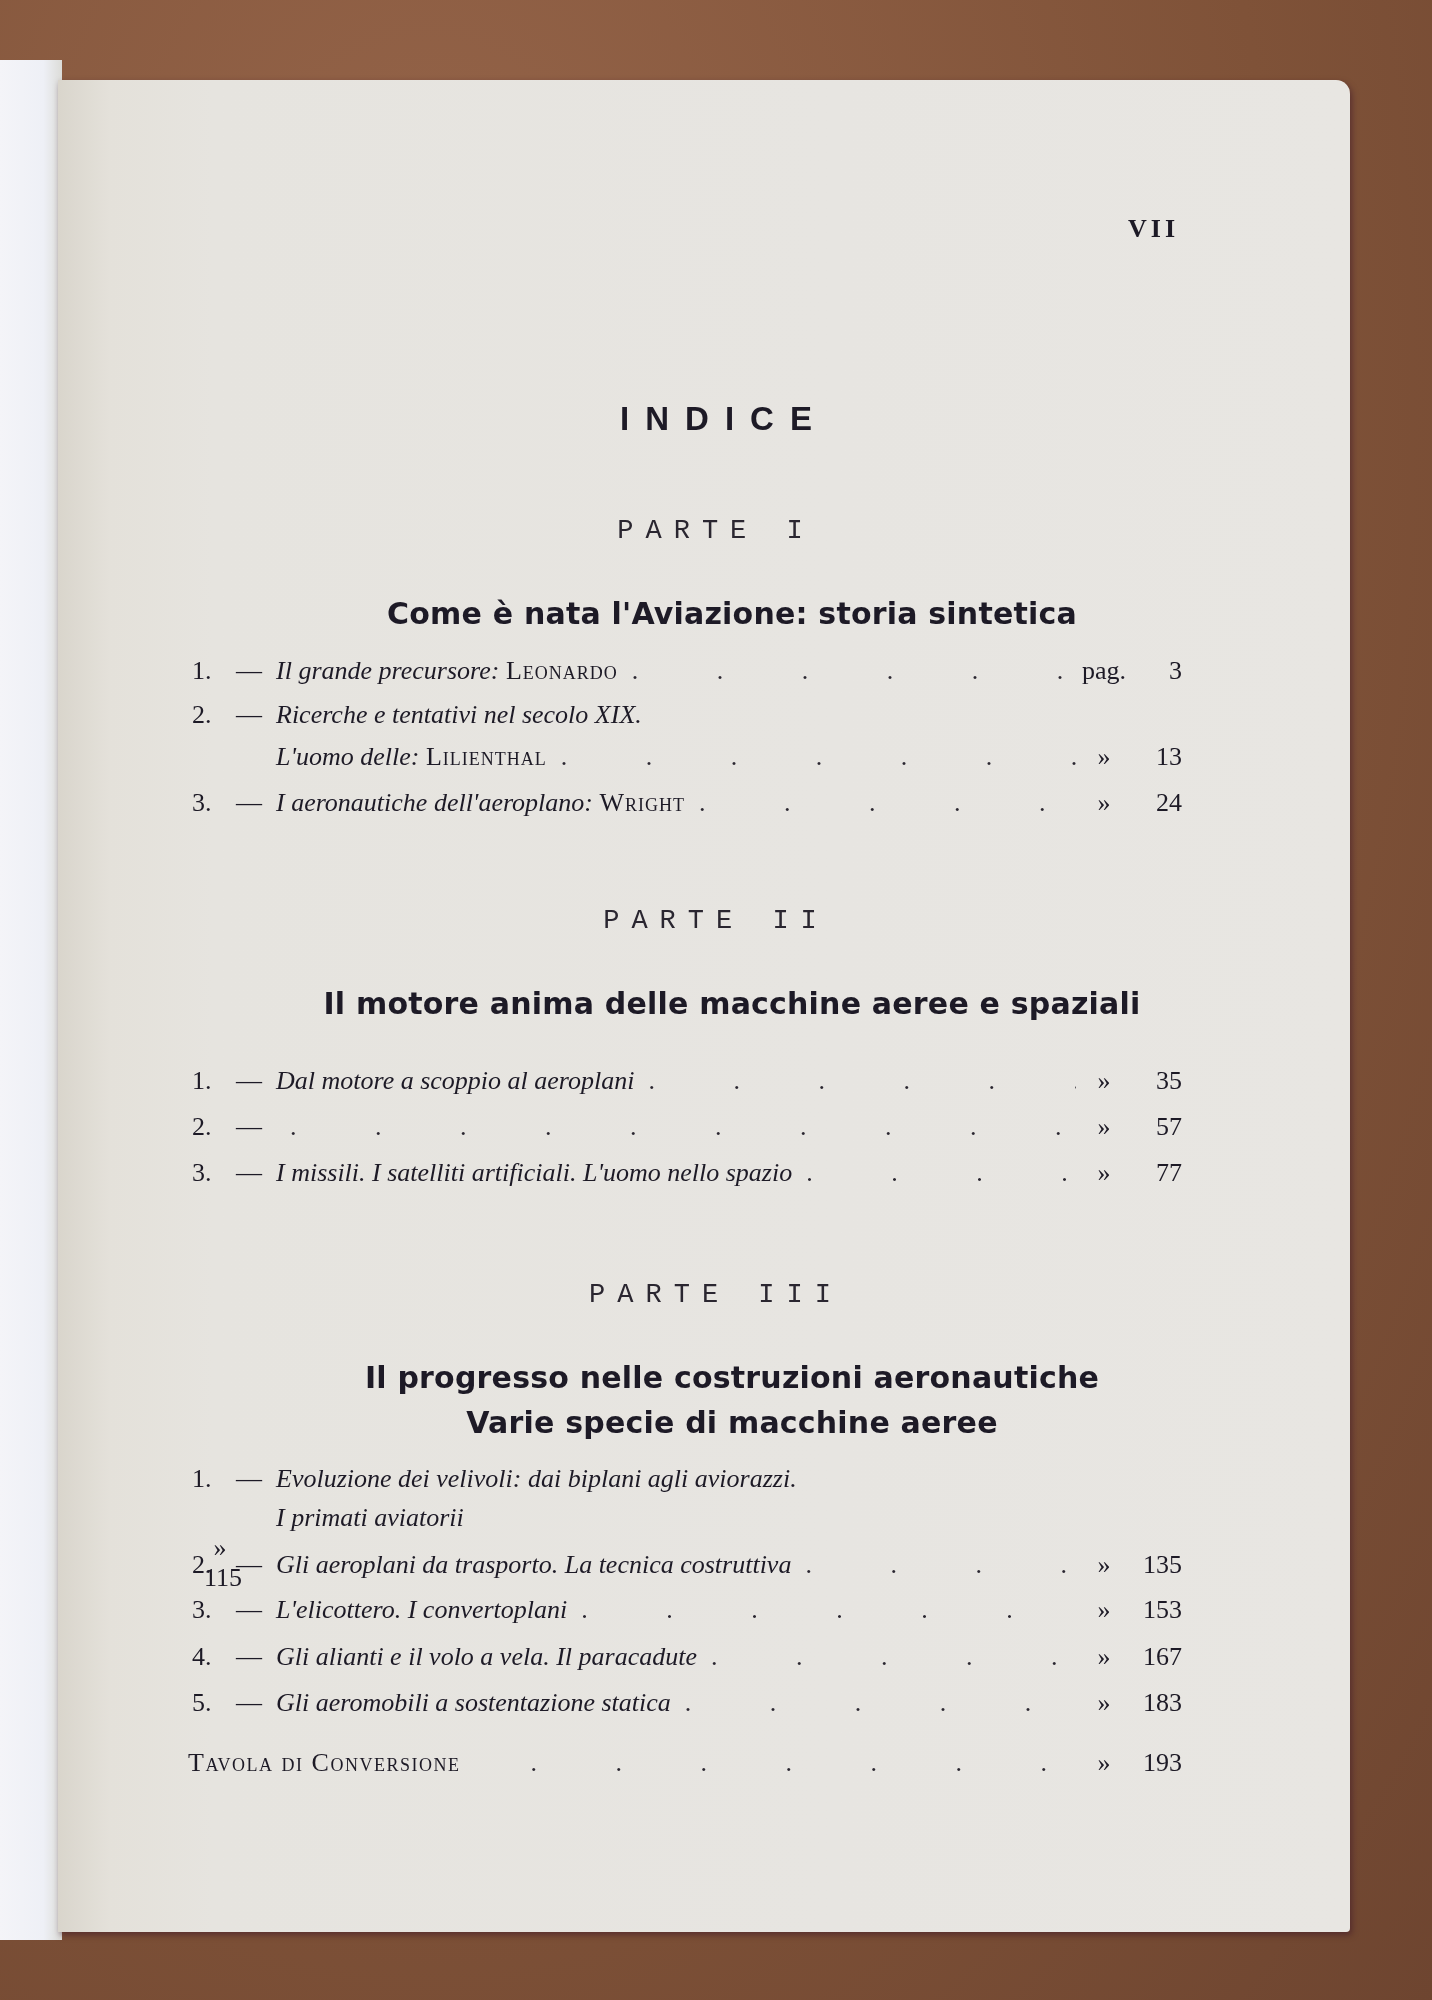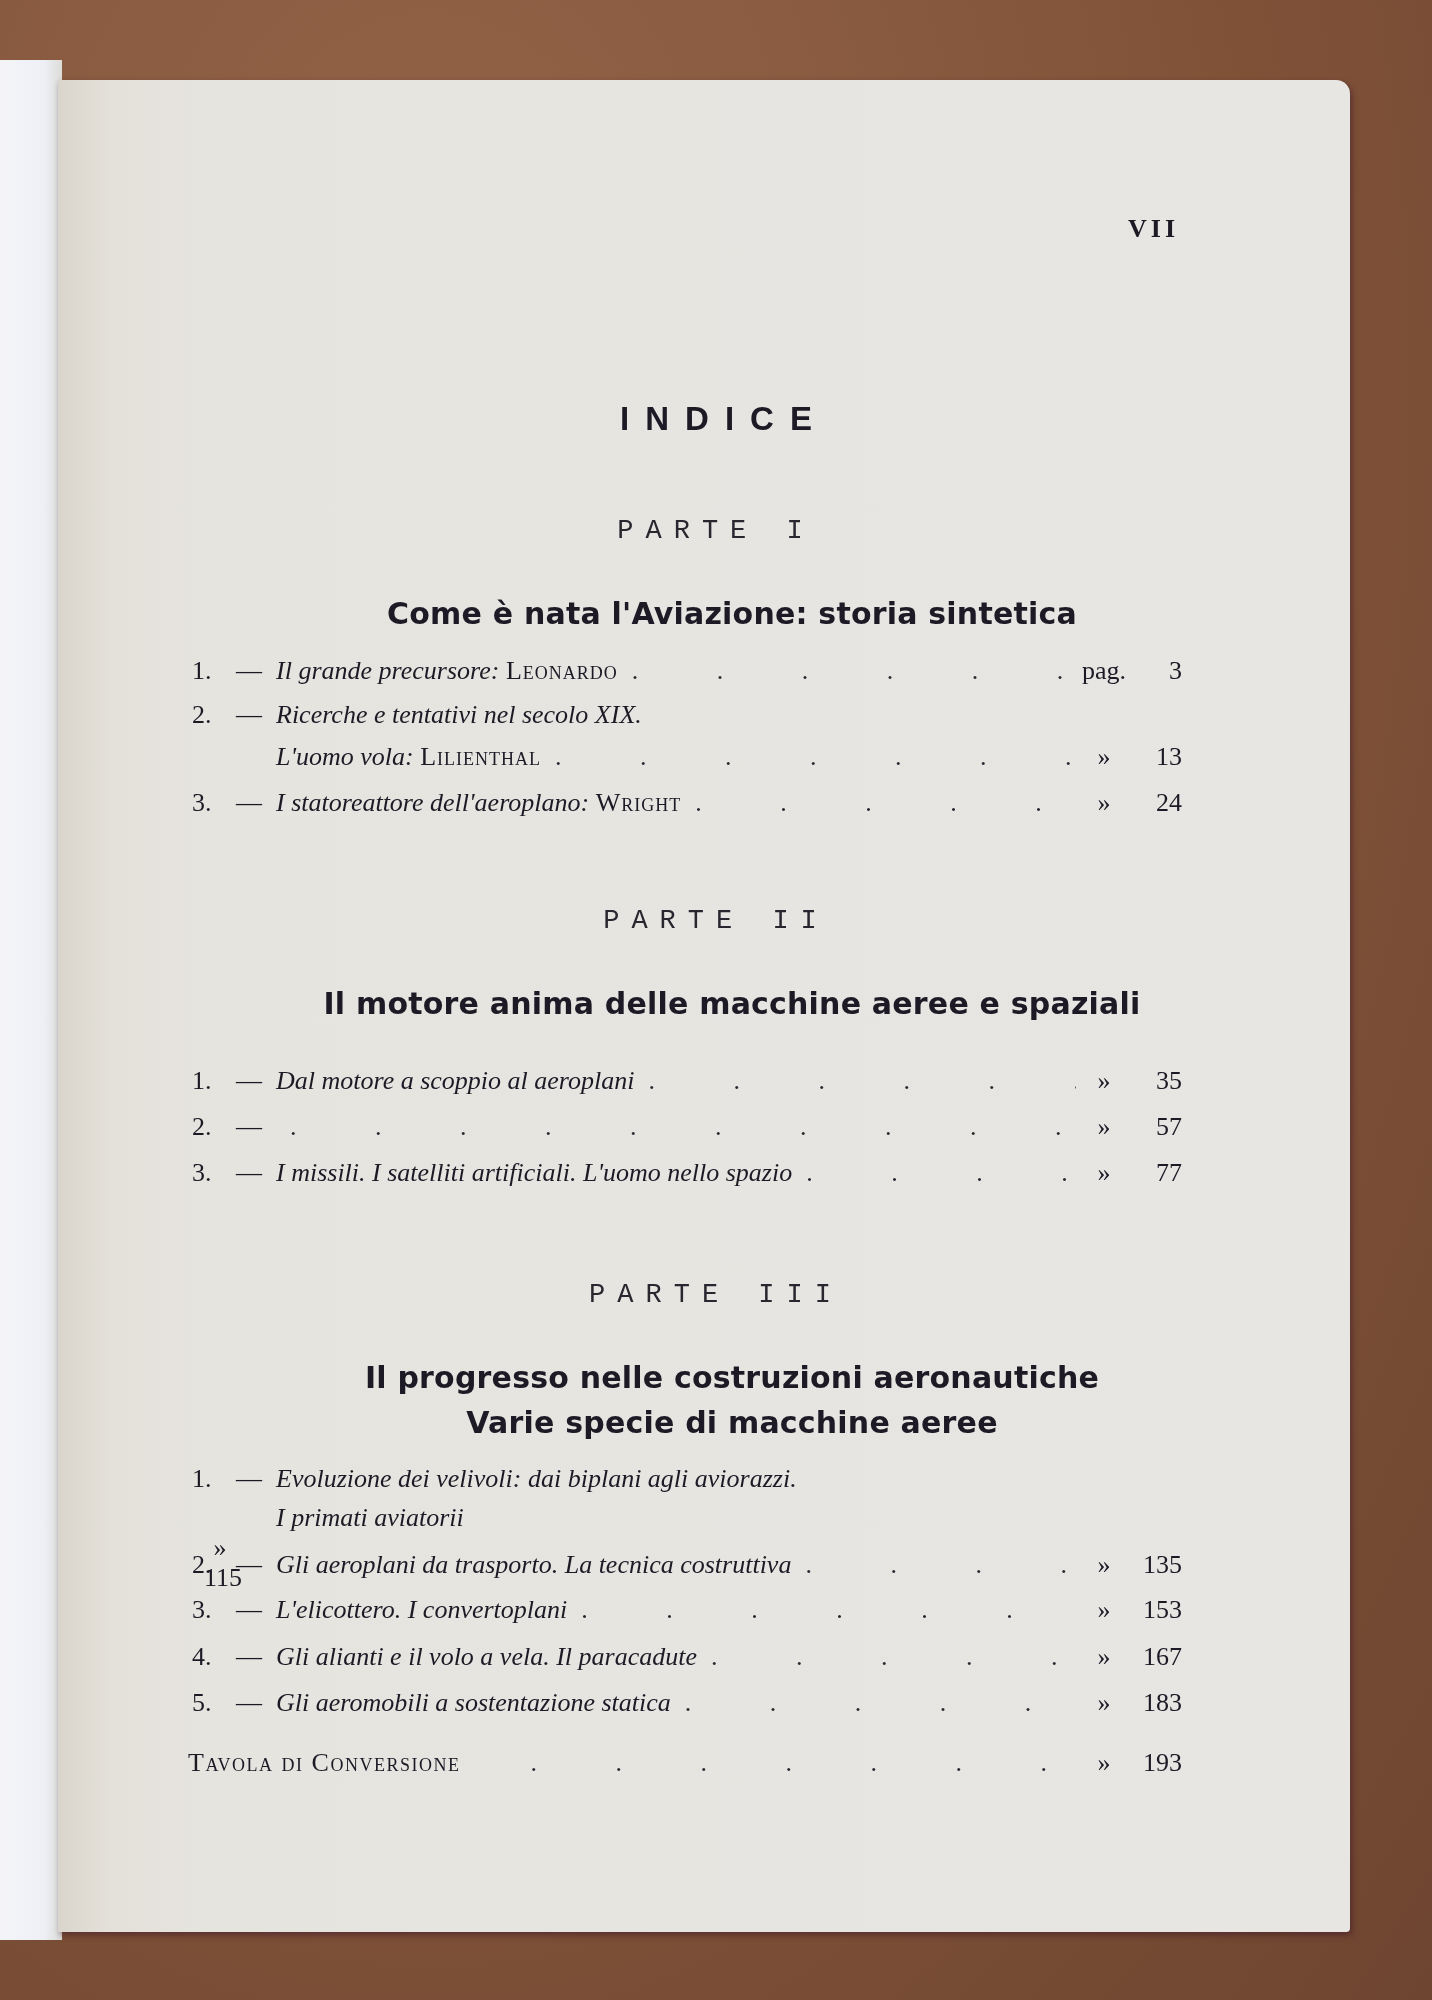--- a/index.html
+++ b/index.html
@@ -54,29 +54,29 @@
   <span class="leader"><span>. . . . . . . . . . . . . .</span></span>
   <span class="pref">pag.</span>
   <span class="pg">3</span>
 </div>
 <div class="abs row" style="top:700px;">
   <span class="num">2.</span>
   <span class="dash">—</span>
   <span class="txt">Ricerche e tentativi nel secolo XIX.</span>
 </div>
 <div class="abs row" style="top:742px;">
-  <span class="txt indent">L'uomo vola:</span>&nbsp;<span class="sc">Lilienthal</span>
+  <span class="txt indent">L'uomo delle:</span>&nbsp;<span class="sc">Lilienthal</span>
   <span class="leader"><span>. . . . . . . . . . . . . .</span></span>
   <span class="pref">»</span>
   <span class="pg">13</span>
 </div>
 <div class="abs row" style="top:788px;">
   <span class="num">3.</span>
   <span class="dash">—</span>
-  <span class="txt">I statoreattore dell'aeroplano:</span>&nbsp;<span class="sc">Wright</span>
+  <span class="txt">I aeronautiche dell'aeroplano:</span>&nbsp;<span class="sc">Wright</span>
   <span class="leader"><span>. . . . . . . . . . . . . .</span></span>
   <span class="pref">»</span>
   <span class="pg">24</span>
 </div>
 
 <div class="abs parte" style="top:906px;">PARTE II</div>
 <div class="abs ptitle" style="top:986px;">Il motore anima delle macchine aeree e spaziali</div>
 
 <div class="abs row" style="top:1066px;">
   <span class="num">1.</span>

